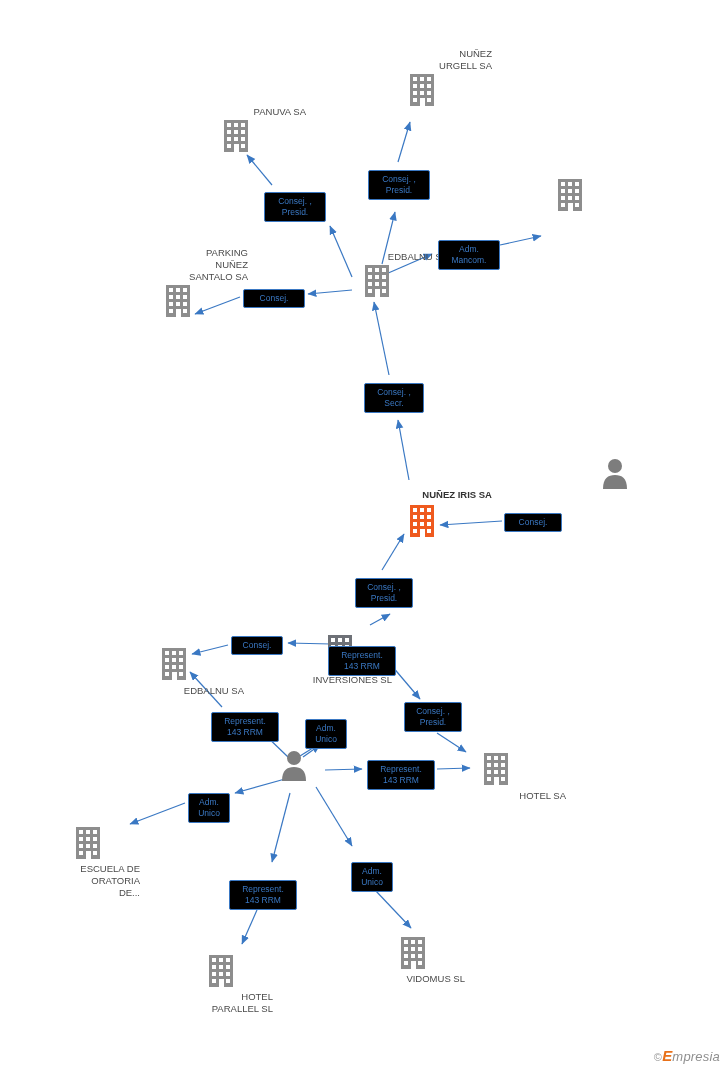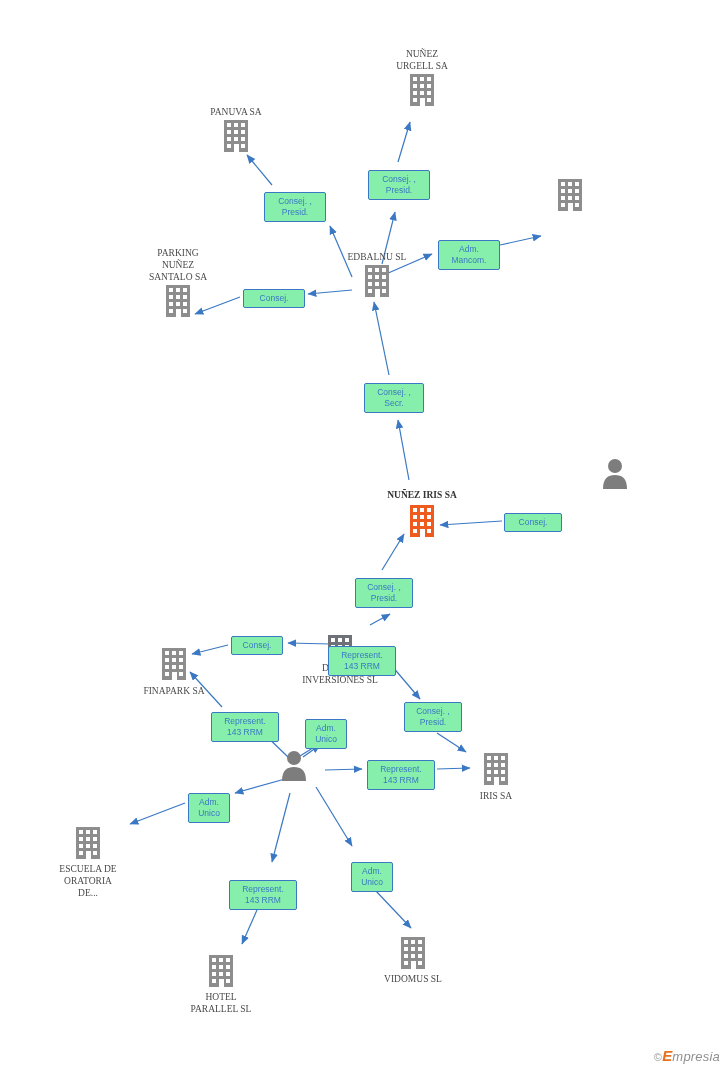--- a/index.html
+++ b/index.html
@@ -20,43 +20,42 @@
   #edges {
     position: absolute;
     left: 0;
     top: 0;
     width: 728px;
     height: 1070px;
     pointer-events: none;
   }
   .node {
     position: absolute;
-    text-align: center;
-    font-family: Liberation Serif, serif;
+    text-align: right;
   }
   .node .glyph {
     display: block;
     line-height: 1;
   }
   .node .caption {
     display: block;
     font-size: 9.5px;
     color: #4a4a4a;
     line-height: 12px;
     white-space: pre-line;
   }
   .node.highlight .caption {
     color: #333333;
     font-weight: bold;
     font-size: 9.5px;
   }
   .label {
     position: absolute;
     border: 1px solid #3a78c3;
-    background: #86efac;
+    background: #000000;
     color: #3a78c3;
     font-size: 8.5px;
     line-height: 11px;
     text-align: center;
     padding: 3px 5px;
     border-radius: 2px;
     white-space: pre-line;
     box-sizing: border-box;
   }
   .watermark {
@@ -321,21 +320,21 @@
               <rect x="3" y="17" width="4" height="4"></rect>
               <rect x="10" y="17" width="4" height="4"></rect>
               <rect x="17" y="17" width="4" height="4"></rect>
               <rect x="3" y="24" width="4" height="4"></rect>
               <rect x="17" y="24" width="4" height="4"></rect>
             </g>
             <rect x="10" y="24" width="5" height="8" fill="#ffffff"></rect>
           </g>
         </svg>
     </span>
-    <span class="caption">FINAPARK SA</span>
+    <span class="caption">EDBALNU SA</span>
   </div>
 
   <div class="node" style="left:288px; top:633px; width:104px;">
     <span class="glyph bld">
       <svg width="104" height="26" viewBox="0 0 104 26">
           <g transform="translate(40,2)">
             <rect x="0" y="0" width="24" height="22" fill="#6e7177"></rect>
             <g fill="#ffffff">
               <rect x="3" y="3" width="4" height="4"></rect>
               <rect x="10" y="3" width="4" height="4"></rect>
@@ -366,21 +365,21 @@
               <rect x="3" y="17" width="4" height="4"></rect>
               <rect x="10" y="17" width="4" height="4"></rect>
               <rect x="17" y="17" width="4" height="4"></rect>
               <rect x="3" y="24" width="4" height="4"></rect>
               <rect x="17" y="24" width="4" height="4"></rect>
             </g>
             <rect x="10" y="24" width="5" height="8" fill="#ffffff"></rect>
           </g>
         </svg>
     </span>
-    <span class="caption">IRIS SA</span>
+    <span class="caption">HOTEL SA</span>
   </div>
 
   <div class="node" style="left:242px; top:748px; width:104px;">
     <span class="glyph per">
       <svg width="104" height="34" viewBox="0 0 104 34">
           <g transform="translate(40,2)" fill="#7d7d7d">
             <circle cx="12" cy="8" r="7"></circle>
             <path d="M0,31 C0,20 5,17 12,17 C19,17 24,20 24,31 Z"></path>
           </g>
         </svg>

